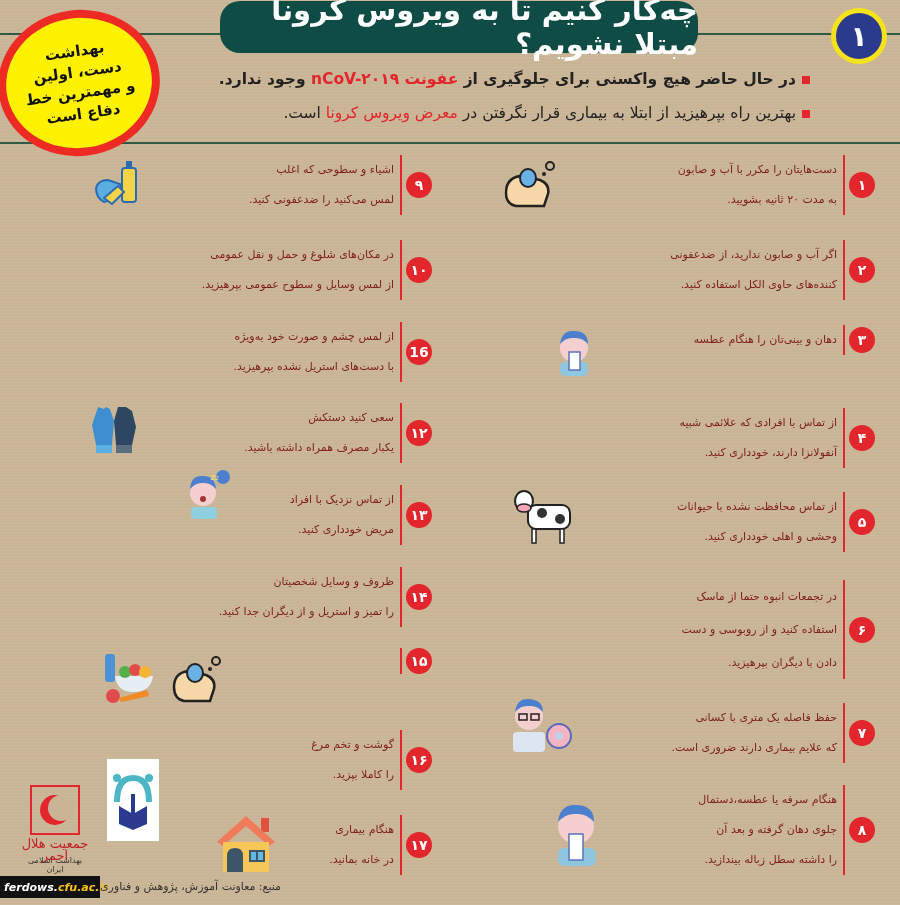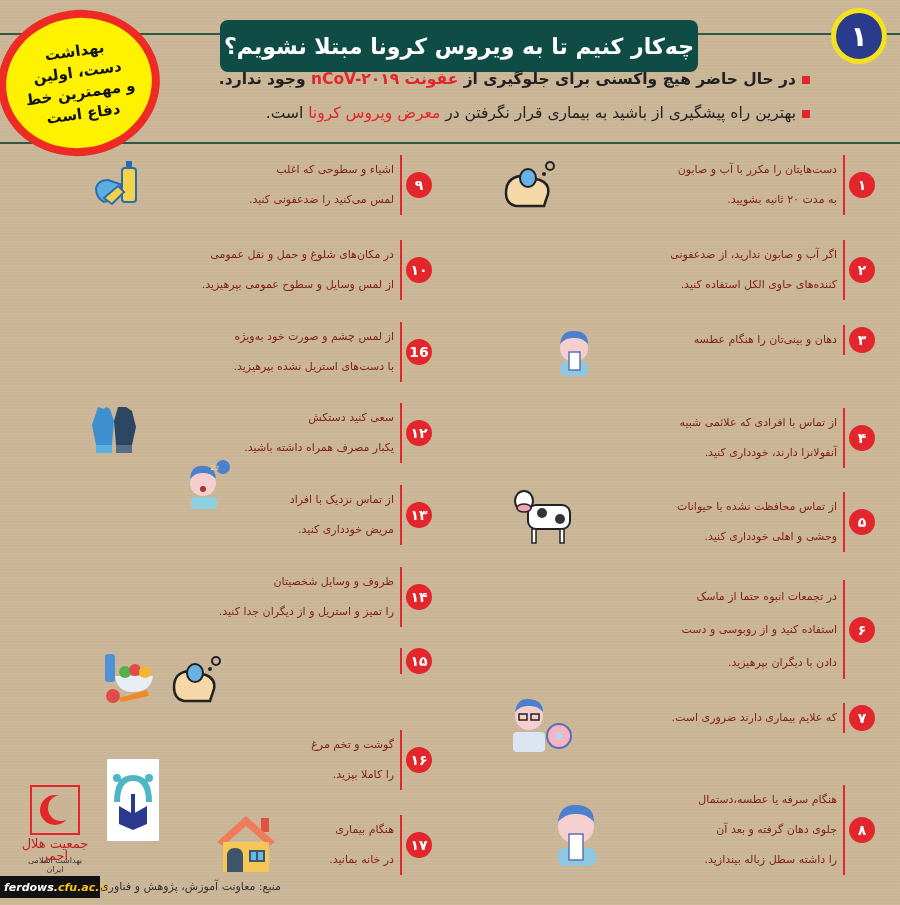--- a/index.html
+++ b/index.html
@@ -7,23 +7,23 @@
   body {
     background: #c9b596;
     background-image: repeating-linear-gradient(0deg, rgba(255,255,255,0.05) 0px, rgba(255,255,255,0.05) 1px, transparent 1px, transparent 3px);
     font-family: "DejaVu Sans", sans-serif;
     position: relative;
     direction: rtl;
     color: #1a1a1a;
   }
   .hline { position: absolute; left: 0; height: 2px; background: #2f5a45; }
   .title-box {
-    position: absolute; left: 220px; top: 20px; width: 478px; height: 52px;
-    background: #0f4c45; border-radius: 8px;
-    color: #fff; font-size: 22px; font-weight: bold;
+    position: absolute; left: 220px; top: 1px; width: 478px; height: 52px;
+    background: #0f4c45; border-radius: 20px;
+    color: #fff; font-size: 29px; font-weight: bold;
     display: flex; align-items: center; justify-content: center;
   }
   .num-badge {
     position: absolute; left: 831px; top: 8px; width: 56px; height: 56px;
     border-radius: 50%; background: #2a3b8e; border: 5px solid #f3e21c;
     color: #fff; font-size: 28px; font-weight: bold;
     display: flex; align-items: center; justify-content: center;
   }
   .seal {
     position: absolute; left: 6px; top: 18px; width: 146px; height: 130px;
@@ -70,21 +70,21 @@
   <div>بهداشت</div>
   <div>دست، اولین</div>
   <div>و مهمترین خط</div>
   <div>دفاع است</div>
 </div>
 
 <div class="intro" style="top:70px;font-weight:bold;">
   <span class="sq"></span><span>در حال حاضر هیچ واکسنی برای جلوگیری از </span><span class="red">عفونت nCoV-۲۰۱۹</span><span> وجود ندارد.</span>
 </div>
 <div class="intro" style="top:104px;">
-  <span class="sq"></span><span>بهترین راه پیشگیری از باشید به بیماری قرار نگرفتن در </span><span class="red">معرض ویروس کرونا</span><span> است.</span>
+  <span class="sq"></span><span>بهترین راه بپرهیزید از ابتلا به بیماری قرار نگرفتن در </span><span class="red">معرض ویروس کرونا</span><span> است.</span>
 </div>
 
 <div class="item" style="right:25px; top:155px;">
   <div class="badge">۱</div>
   <div class="bar"></div>
   <div class="txt">
       <div>دست‌هایتان را مکرر با آب و صابون</div>
       <div>به مدت ۲۰ ثانیه بشویید.</div>
     </div>
 </div>
@@ -125,20 +125,21 @@
   <div class="txt" style="line-height:33px;">
       <div>در تجمعات انبوه حتما از ماسک</div>
       <div>استفاده کنید و از روبوسی و دست</div>
       <div>دادن با دیگران بپرهیزید.</div>
     </div>
 </div>
 <div class="item" style="right:25px; top:703px;">
   <div class="badge">۷</div>
   <div class="bar"></div>
   <div class="txt">
+      <div>حفظ فاصله یک متری با کسانی</div>
       <div>که علایم بیماری دارند ضروری است.</div>
     </div>
 </div>
 <div class="item" style="right:25px; top:785px;">
   <div class="badge">۸</div>
   <div class="bar"></div>
   <div class="txt">
       <div>هنگام سرفه یا عطسه،دستمال</div>
       <div>جلوی دهان گرفته و بعد آن</div>
       <div>را داشته سطل زباله بیندازید.</div>
@@ -269,21 +270,21 @@
     </svg>
 </div>
 <div class="ico" style="left:88px; top:405px; width:52px; height:50px;">
   <svg width="52" height="50" viewBox="0 0 52 50">
       <path d="M4 20 L10 2 L16 4 L18 2 L22 4 L26 16 L24 40 L8 40Z" fill="#3f8fd0"></path>
       <rect x="8" y="40" width="16" height="8" fill="#5bb0e3"></rect>
       <path d="M26 16 L30 2 L38 2 L44 6 L48 22 L44 40 L28 40Z" fill="#2d4763"></path>
       <rect x="28" y="40" width="16" height="8" fill="#586d82"></rect>
     </svg>
 </div>
-<div class="ico" style="left:183px; top:459px; width:48px; height:52px;justify-content:center;">
+<div class="ico" style="left:183px; top:469px; width:48px; height:52px;justify-content:center;">
   <svg width="48" height="52" viewBox="0 0 48 52">
       <circle cx="20" cy="24" r="13" fill="#f5cfd0"></circle>
       <path d="M7 20 Q8 6 20 7 Q32 7 33 20 Q27 13 20 14 Q13 13 7 20Z" fill="#4d7fcf"></path>
       <circle cx="20" cy="30" r="3" fill="#a8323a"></circle>
       <rect x="8" y="38" width="26" height="12" rx="4" fill="#8fd0e0"></rect>
       <circle cx="40" cy="8" r="7" fill="#4d7fcf"></circle>
       <text x="36" y="11" font-size="7" fill="#f5e36e" font-family="DejaVu Sans, sans-serif">Zz</text>
     </svg>
 </div>
 <div class="ico" style="left:103px; top:652px; width:52px; height:52px;">

